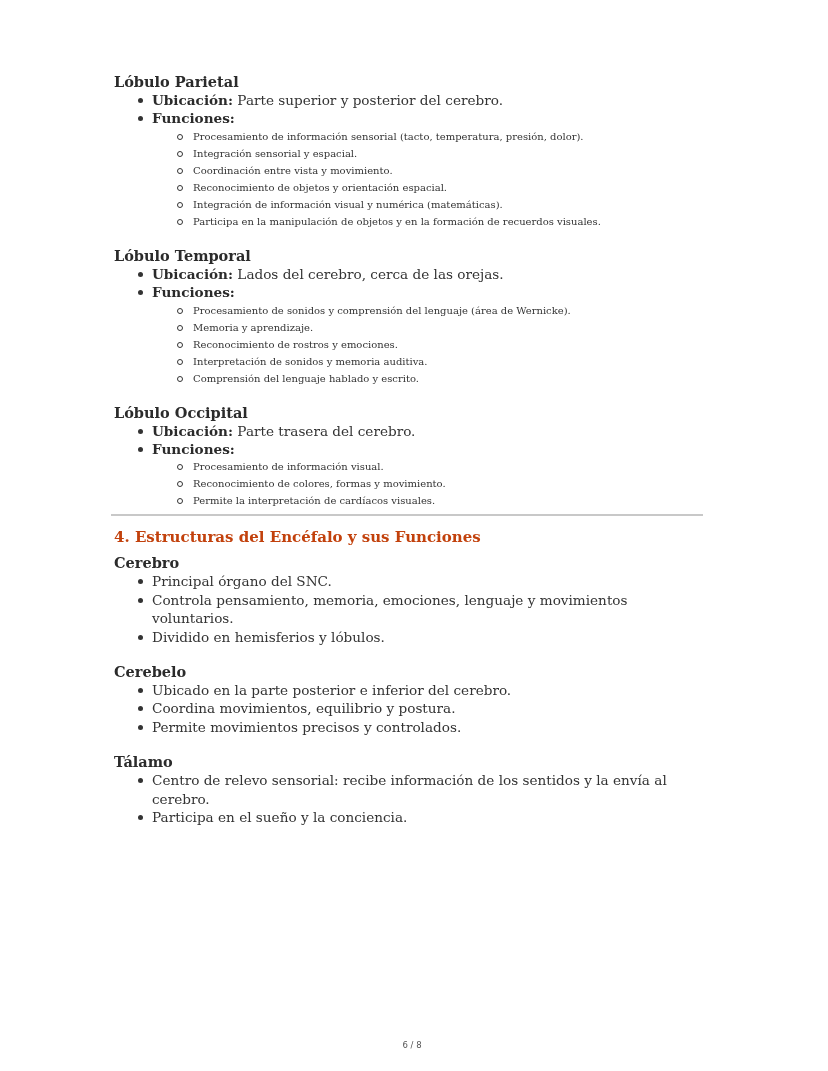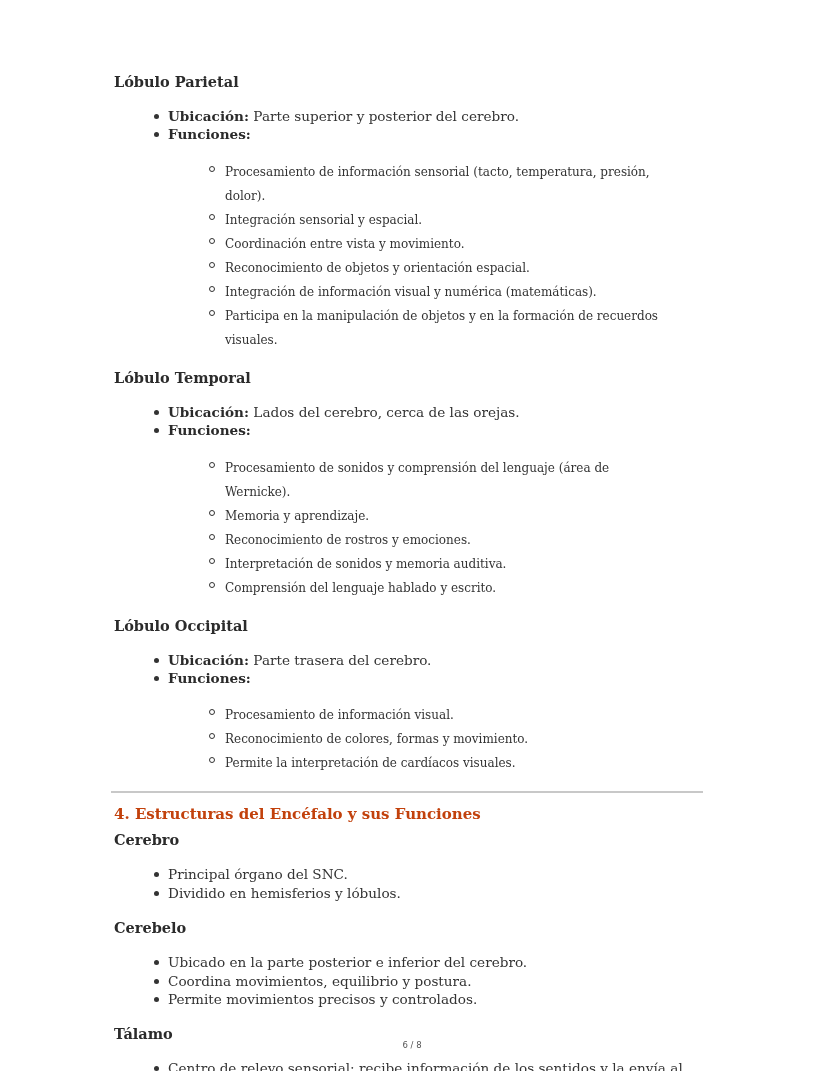--- a/index.html
+++ b/index.html
@@ -6,27 +6,27 @@
     body {
       width: 828px; height: 1071px; position: relative; overflow: hidden;
       font-family: "DejaVu Serif", "Liberation Serif", serif;
       color: #333333;
     }
     .page { position: absolute; left: 114px; top: 72px; width: 586px; }
     .sub-heading {
       font-weight: bold; font-size: 14.5px; line-height: 19px;
       color: #2b2b2b; margin: 0;
     }
-    ul { margin: 16px; padding: 0; list-style: none; }
+    ul { margin: 0; padding: 0; list-style: none; }
     .l1 > li { position: relative; padding-left: 38px; font-size: 13.6px; line-height: 18.4px; }
     .l1 > li::before {
       content: ""; position: absolute; left: 24px; top: 7px;
       width: 5px; height: 5px; border-radius: 50%; background: #333;
     }
-    .l2 > li { position: relative; padding-left: 79px; font-size: 12px; line-height: 24px; margin-left: -38px; }
+    .l2 > li { position: relative; padding-left: 79px; font-size: 10px; line-height: 17px; margin-left: -38px; }
     .l2 > li::before {
       content: ""; position: absolute; left: 63px; top: 6px;
       width: 4px; height: 4px; border-radius: 50%; border: 1px solid #333; background: transparent;
     }
     .b { font-weight: bold; color: #2b2b2b; }
     .section { margin-bottom: 16px; }
     .hr { border: none; border-top: 2px solid #c8c8c8; margin: 5px -3px 10px -3px; }
     .h2 { font-size: 15px; font-weight: bold; color: #c2410c; margin: 0 0 5px 0; line-height: 22px; }
     .footer {
       position: absolute; left: 0; width: 824px; top: 1040px; text-align: center;
@@ -86,20 +86,21 @@
   </div>
 
   <hr class="hr">
 
   <h2 class="h2">4. Estructuras del Encéfalo y sus Funciones</h2>
 
   <div class="section">
     <p class="sub-heading">Cerebro</p>
     <ul class="l1">
       <li>Principal órgano del SNC.</li>
+      <li>Controla pensamiento, memoria, emociones, lenguaje y movimientos voluntarios.</li>
       <li>Dividido en hemisferios y lóbulos.</li>
     </ul>
   </div>
 
   <div class="section">
     <p class="sub-heading">Cerebelo</p>
     <ul class="l1">
       <li>Ubicado en la parte posterior e inferior del cerebro.</li>
       <li>Coordina movimientos, equilibrio y postura.</li>
       <li>Permite movimientos precisos y controlados.</li>

